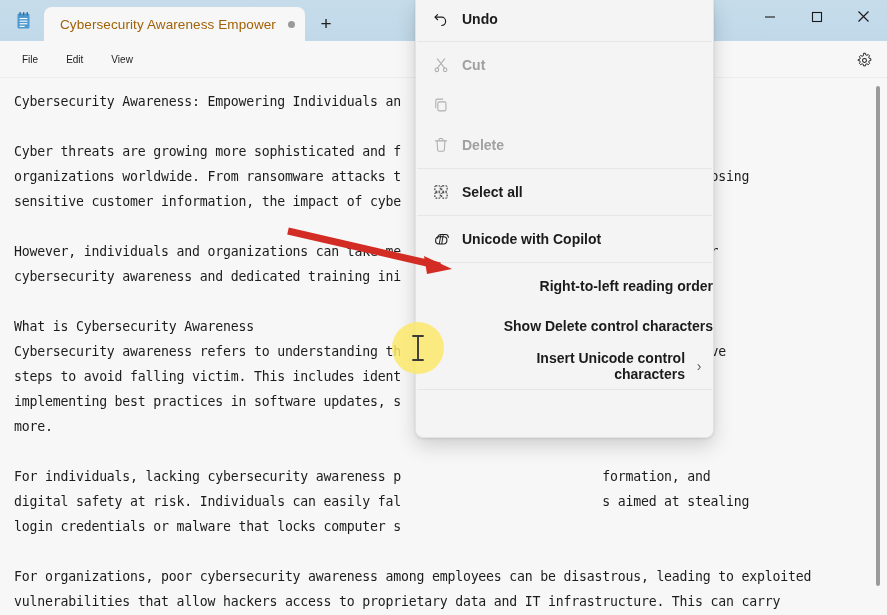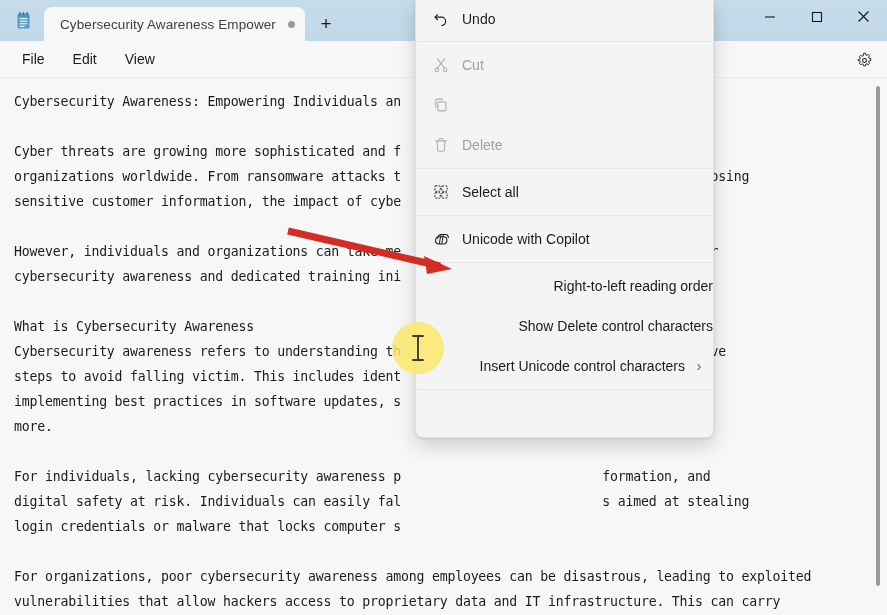--- a/index.html
+++ b/index.html
@@ -36,21 +36,21 @@
     position: relative;
     height: 34px;
     min-width: 232px;
     background: #f7f7f7;
     border-radius: 8px 8px 0 0;
     display: flex; align-items: center;
     padding: 0 10px 0 16px;
     margin-left: 4px;
   }
   .tab-title {
-    font-size: 13.5px; color: #404040;
+    font-size: 13.5px; color: #a16207;
     white-space: nowrap;
     letter-spacing: 0.1px;
   }
   .tab-dot {
     margin-left: 12px;
     width: 7px; height: 7px; border-radius: 50%;
     background: #9a9a9a;
   }
   .newtab {
     width: 38px; height: 34px;
@@ -71,21 +71,21 @@
 
   
   .menubar {
     position: absolute; top: 41px; left: 0;
     width: 887px; height: 37px;
     background: #f7f7f7;
     display: flex; align-items: center;
     border-bottom: 1px solid #ececec;
   }
   .menubar-item {
-    font-size: 14px; color: #1b1b1b;
+    font-size: 10px; color: #1b1b1b;
     padding: 4px 10px; margin-left: 8px; border-radius: 4px;
   }
   .menubar-item:first-child { margin-left: 12px; }
   .gear {
     position: absolute; right: 12px; top: 8px;
     width: 22px; height: 22px;
     display:flex; align-items:center; justify-content:center;
   }
 
   
@@ -135,21 +135,21 @@
     color: #1b1b1b;
     font-size: 14px;
   }
   .mi.first { height: 38px; }
   .mi .mi-icon {
     width: 30px; height: 20px;
     display: flex; align-items: center; justify-content: flex-start;
     flex: 0 0 30px;
   }
   .mi .mi-icon svg { display: block; }
-  .mi .mi-label { flex: 1 1 auto; }
+  .mi .mi-label { flex: 1 1 auto; font-weight: bold; }
   .mi.disabled { color: #a0a0a0; }
   .mi.disabled .mi-icon svg { opacity: 0.45; }
   .mi .mi-chevron {
     width: 28px; display:flex; align-items:center; justify-content:center;
     color:#5b5b5b;
   }
   .mi.noicon { padding-left: 46px; text-align: right; }
   .sep {
     height: 1px; background: #e6e6e6; margin: 3px 1px;
   }

